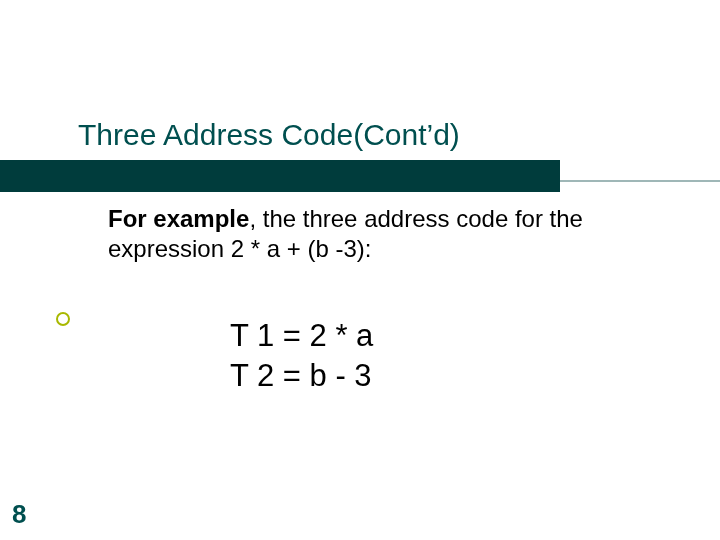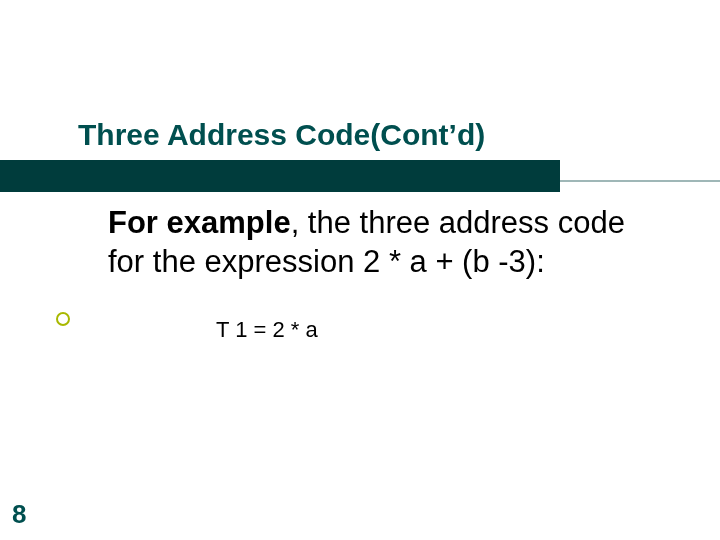--- a/index.html
+++ b/index.html
@@ -15,21 +15,21 @@
   .slide {
     position: relative;
     width: 720px;
     height: 540px;
   }
   .title {
     position: absolute;
     left: 78px;
     top: 118px;
     font-size: 30px;
-    font-weight: bold;
+    font-weight: normal;
     color: #004f4f;
   }
   .title-rule-dark {
     position: absolute;
     left: 0;
     top: 160px;
     width: 560px;
     height: 32px;
     background: #003c3c;
   }
@@ -50,31 +50,31 @@
     border: 2px solid #a8b800;
     border-radius: 50%;
     background: transparent;
     box-sizing: border-box;
   }
   .intro {
     position: absolute;
     left: 108px;
     top: 204px;
     width: 520px;
-    font-size: 31px;
+    font-size: 24px;
     line-height: 1.25;
   }
   .intro .lead {
     font-weight: bold;
   }
   .code {
     position: absolute;
-    left: 216px;
+    left: 230px;
     top: 316px;
-    font-size: 22px;
+    font-size: 31px;
     line-height: 1.3;
   }
   .page-num {
     position: absolute;
     left: 12px;
     bottom: 10px;
     font-size: 26px;
     font-weight: bold;
     color: #004f4f;
   }
@@ -90,17 +90,18 @@
   <div class="title-rule-light"></div>
 
   <div class="dot"></div>
 
   <div class="intro">
     <span class="lead">For example</span><span>, the three address code for the expression 2 * a + (b -3):</span>
   </div>
 
   <div class="code">
     <div>T 1 = 2 * a</div>
+    <div>T 2 = b - 3</div>
   </div>
 
   <div class="page-num">8</div>
 
 </div>
 
 </body></html>

